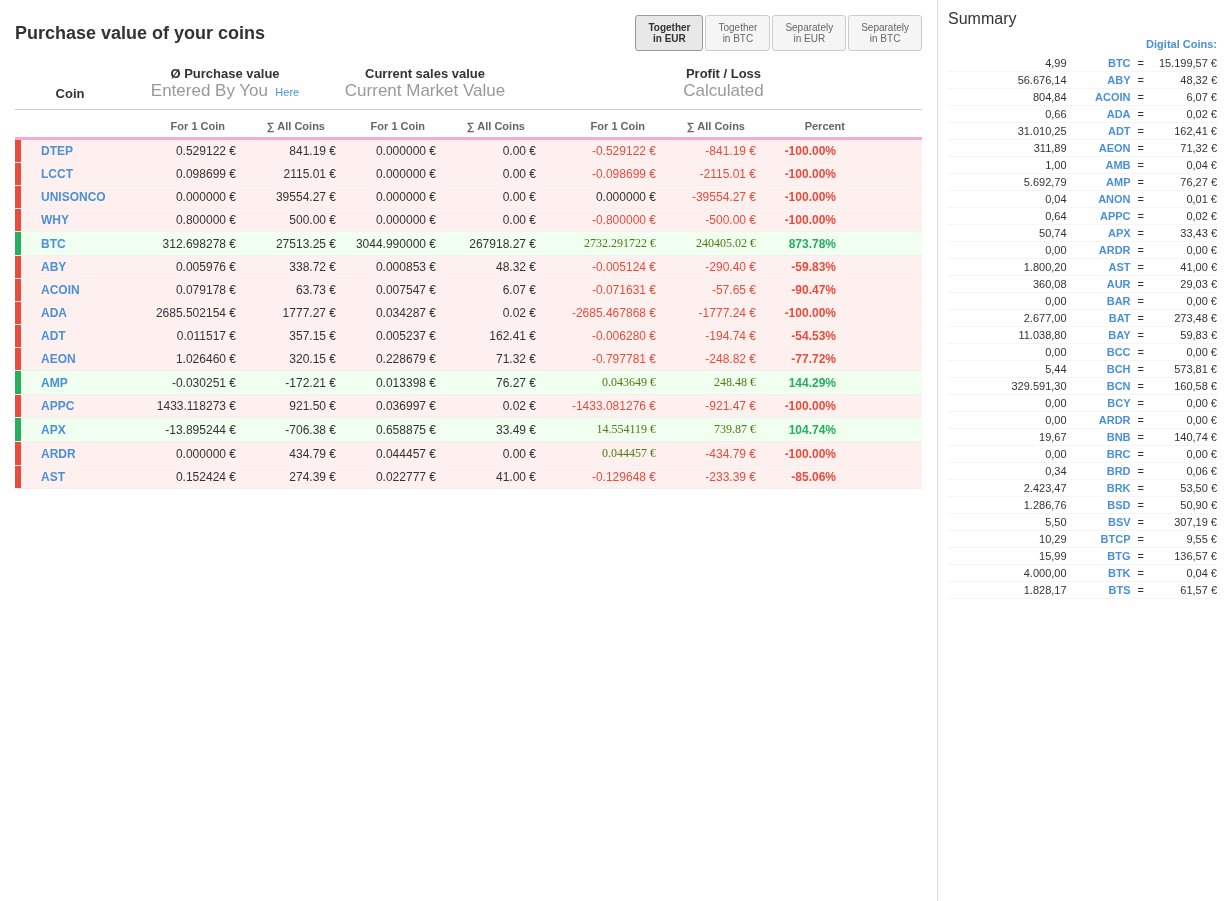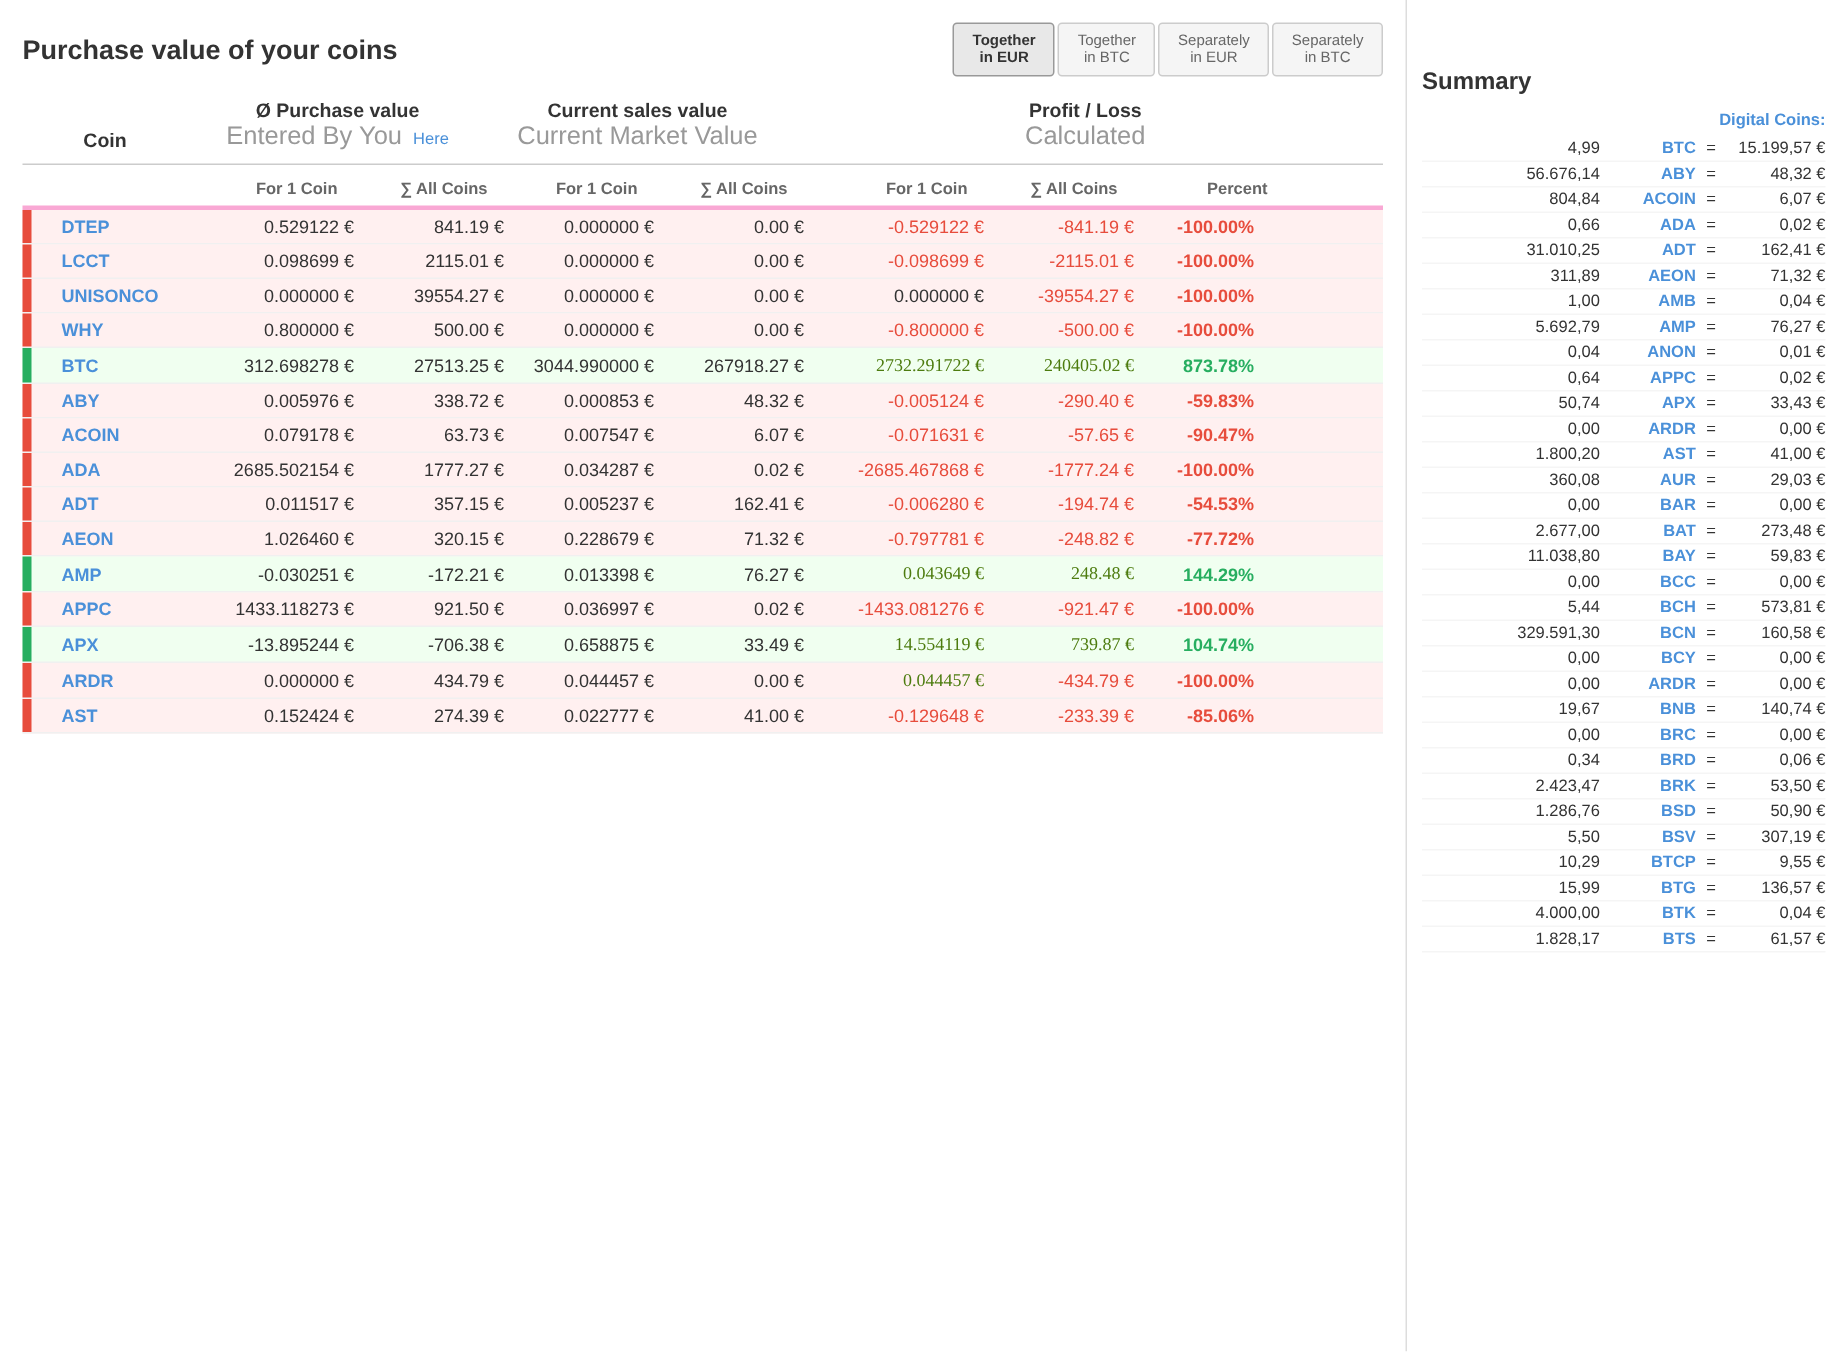--- a/index.html
+++ b/index.html
@@ -39,21 +39,21 @@
     
     .cell-coin { width: 110px; padding-left: 10px; font-weight: bold; color: #4a90d9; text-align: left; }
     .cell { width: 100px; text-align: right; font-size: 12px; color: #333; padding-right: 5px; }
     .cell-wide { width: 120px; text-align: right; font-size: 12px; color: #333; padding-right: 5px; }
     .cell-percent-neg { width: 80px; text-align: right; color: #e74c3c; font-weight: bold; padding-right: 5px; }
     .cell-percent-pos { width: 80px; text-align: right; color: #27ae60; font-weight: bold; padding-right: 5px; }
     .cell-neg { color: #e74c3c; }
     .cell-pos { color: #4d7c0f; font-family: Liberation Serif, serif; }
     
     
-    .summary-title { font-size: 16px; font-weight: bold; margin-bottom: 10px; color: #333; margin-top: 36px; }
+    .summary-title { font-size: 16px; font-weight: normal; margin-bottom: 10px; color: #333; }
     .summary-header { text-align: right; font-size: 11px; color: #4a90d9; margin-bottom: 5px; font-weight: bold; }
     .summary-row { display: flex; justify-content: flex-end; padding: 2px 0; font-size: 11px; border-bottom: 1px solid #f5f5f5; }
     .sum-amount { text-align: right; color: #333; min-width: 90px; }
     .sum-coin { color: #4a90d9; font-weight: bold; min-width: 60px; text-align: right; margin: 0 4px; }
     .sum-eq { color: #333; margin: 0 3px; }
     .sum-value { text-align: right; color: #333; min-width: 70px; }
     
     .title-tabs { display: flex; align-items: center; justify-content: space-between; }
   </style>
 </head>

